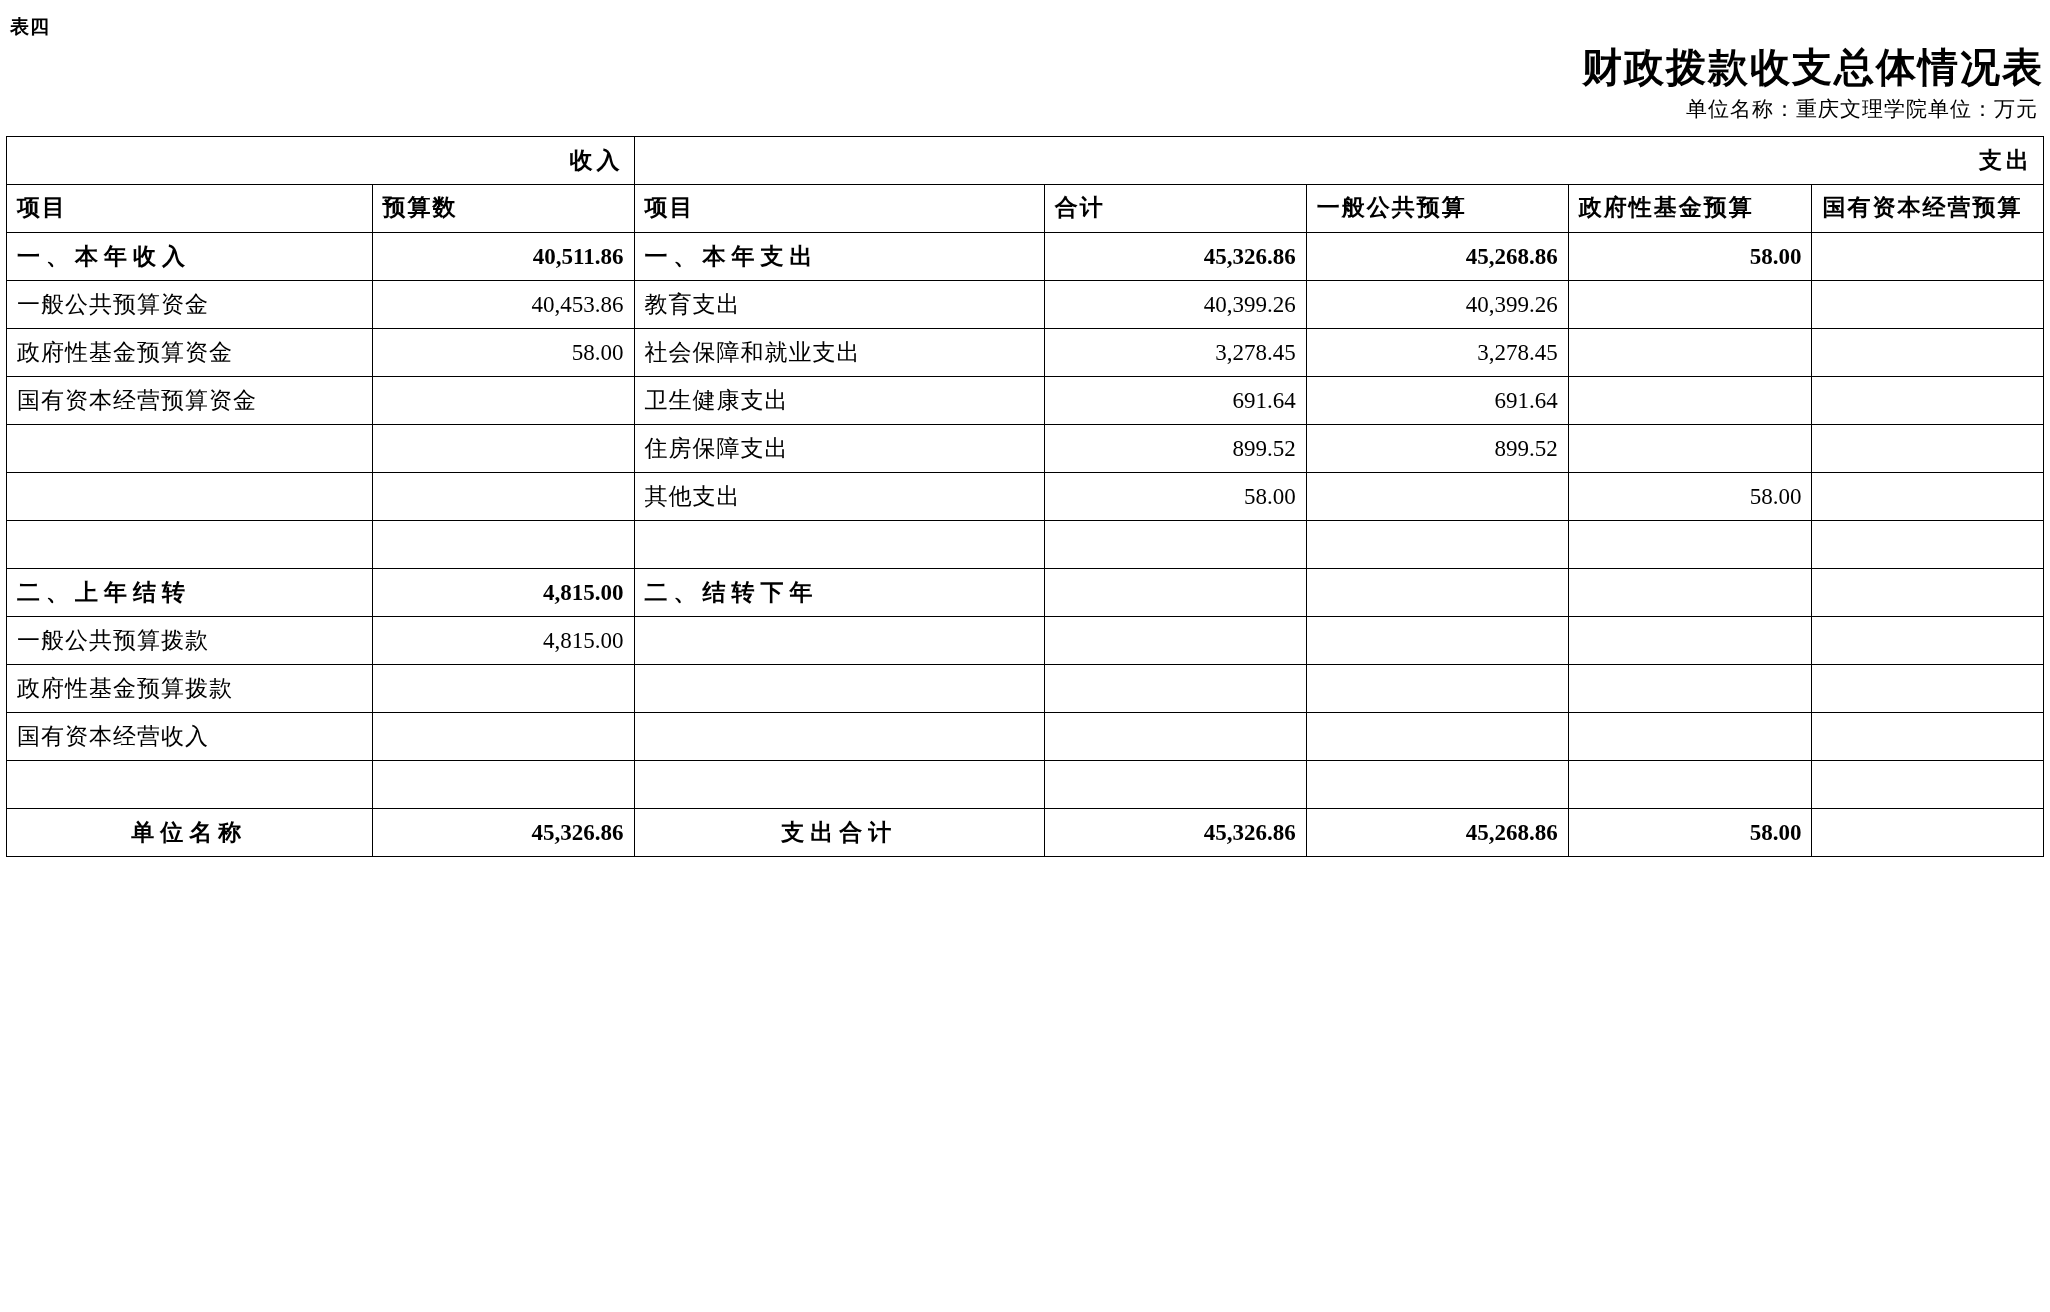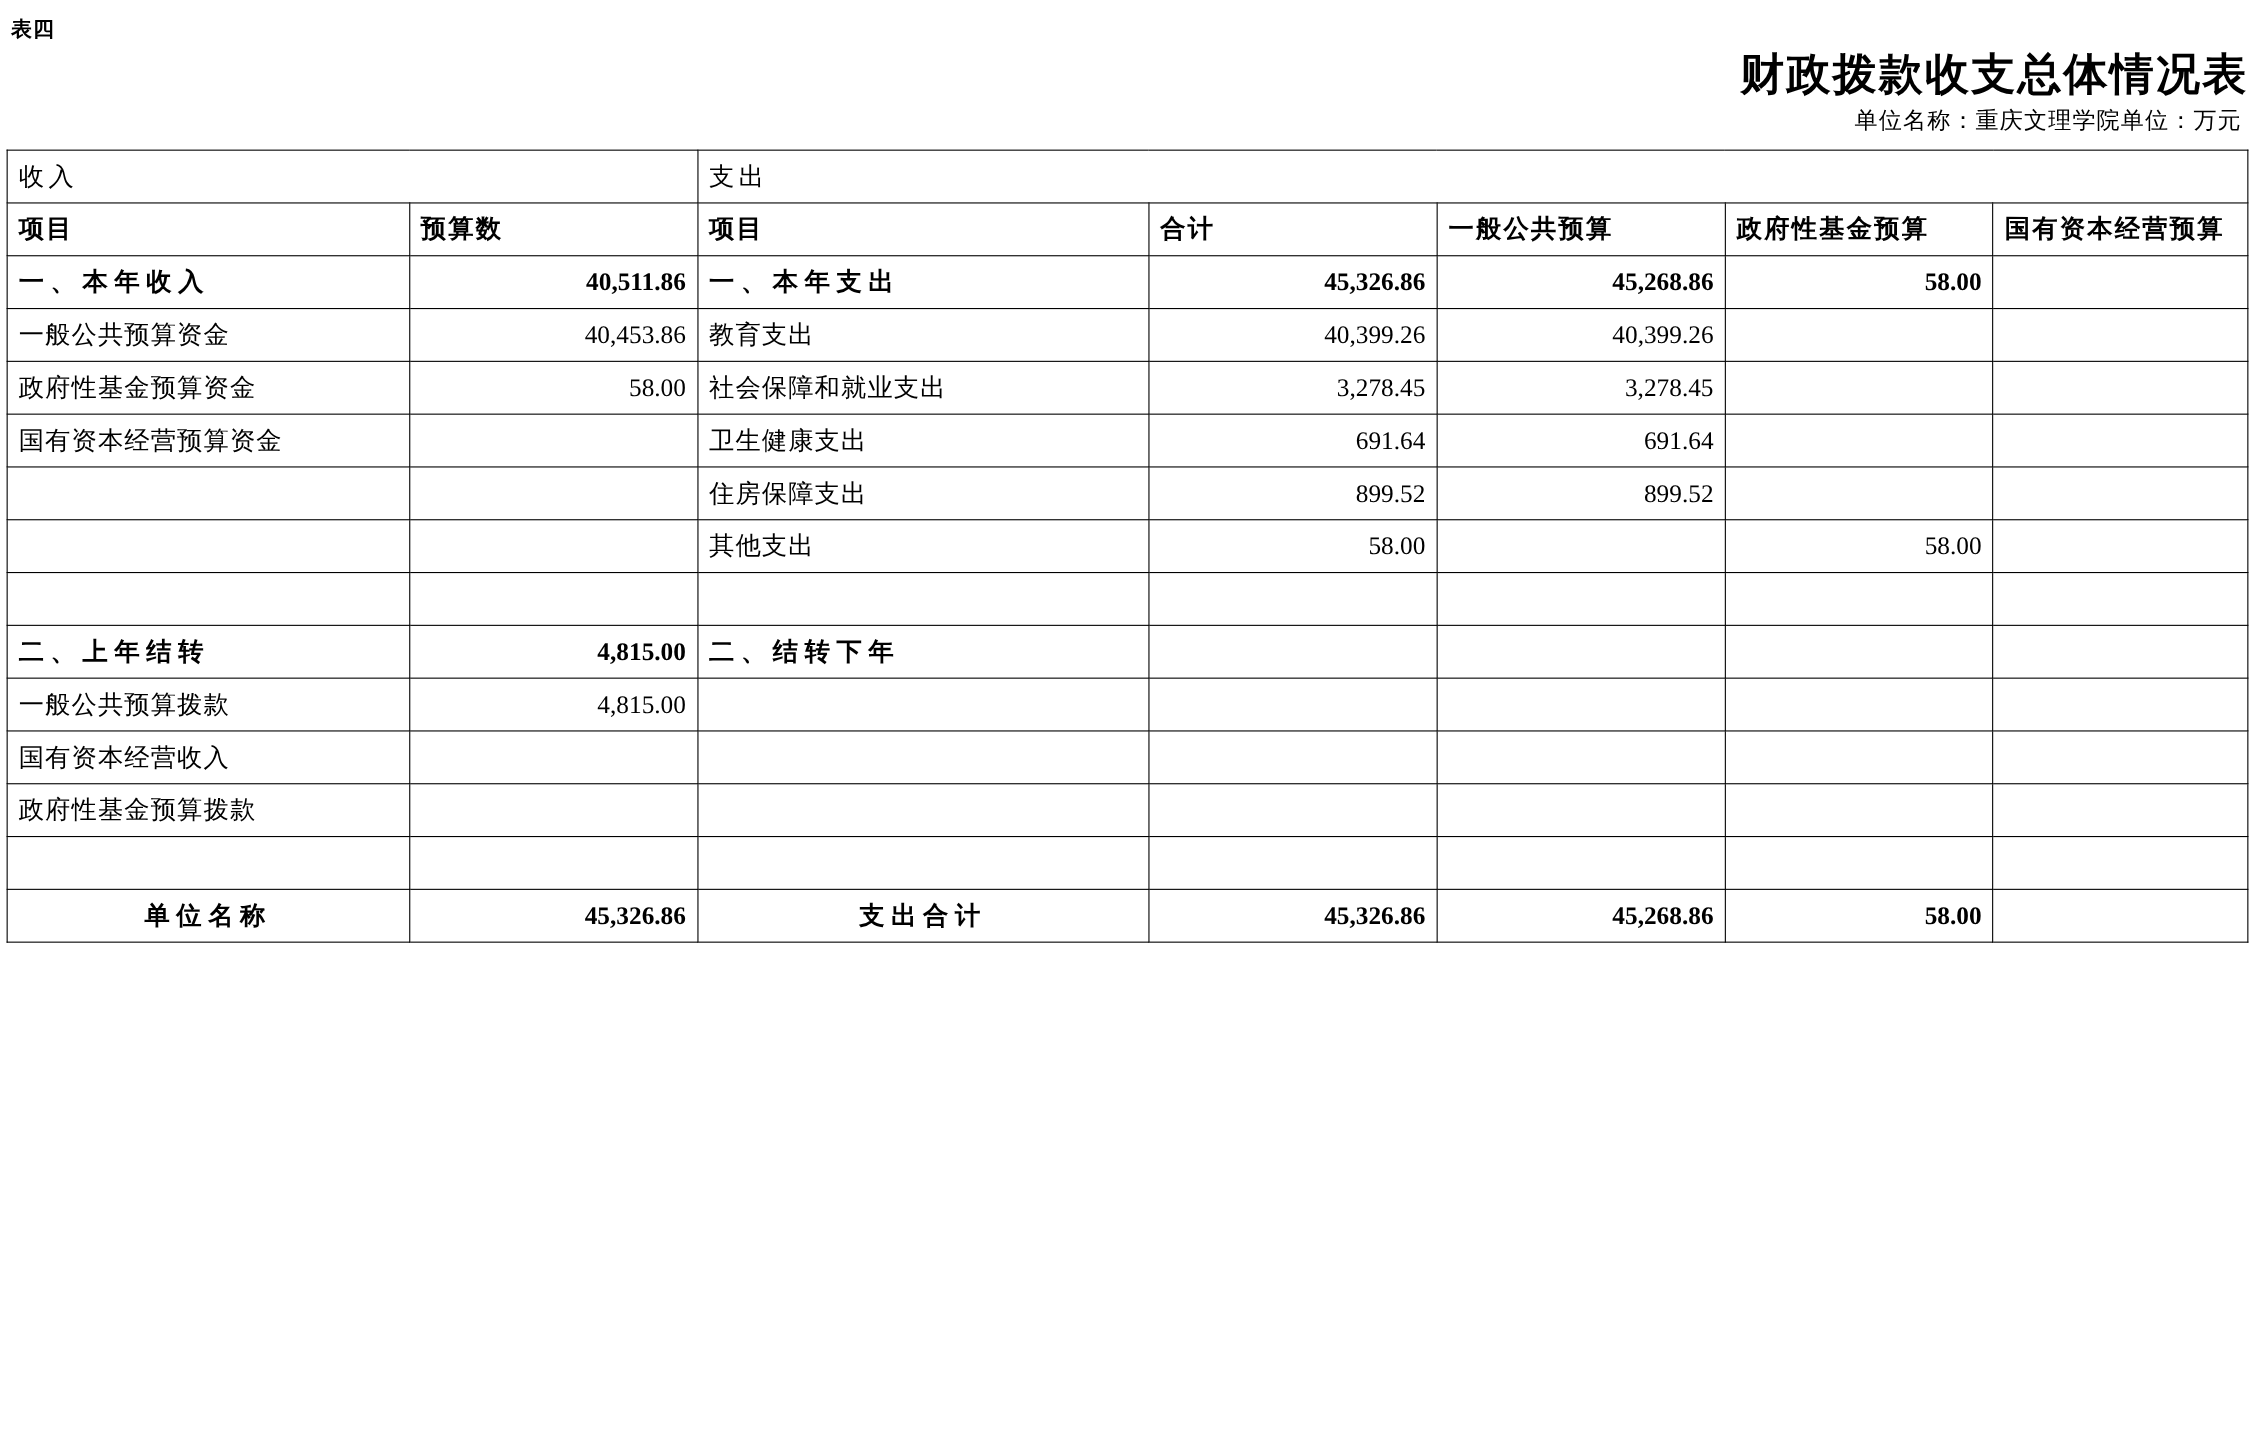--- a/index.html
+++ b/index.html
@@ -64,23 +64,23 @@
   col.c0 { width: 360px; }
   col.c1 { width: 258px; }
   col.c2 { width: 404px; }
   col.c3 { width: 258px; }
   col.c4 { width: 258px; }
   col.c5 { width: 240px; }
   col.c6 { width: 228px; }
 
   .group-head td {
     height: 122px;
-    text-align: left;
+    text-align: right;
     font-size: 32px;
-    font-weight: normal;
+    font-weight: bold;
     letter-spacing: 4px;
   }
   .col-head td {
     height: 118px;
     text-align: left;
     font-size: 28px;
     font-weight: bold;
     letter-spacing: 2px;
     white-space: normal;
     line-height: 1.25;
@@ -219,30 +219,30 @@
         <tr class="row-normal">
           <td class="lbl">一般公共预算拨款</td>
           <td class="num">4,815.00</td>
           <td class="lbl"></td>
           <td class="num"></td>
           <td class="num"></td>
           <td class="num"></td>
           <td class="num"></td>
         </tr>
         <tr class="row-normal">
+          <td class="lbl">政府性基金预算拨款</td>
+          <td class="num"></td>
+          <td class="lbl"></td>
+          <td class="num"></td>
+          <td class="num"></td>
+          <td class="num"></td>
+          <td class="num"></td>
+        </tr>
+        <tr class="row-normal">
           <td class="lbl">国有资本经营收入</td>
-          <td class="num"></td>
-          <td class="lbl"></td>
-          <td class="num"></td>
-          <td class="num"></td>
-          <td class="num"></td>
-          <td class="num"></td>
-        </tr>
-        <tr class="row-normal">
-          <td class="lbl">政府性基金预算拨款</td>
           <td class="num"></td>
           <td class="lbl"></td>
           <td class="num"></td>
           <td class="num"></td>
           <td class="num"></td>
           <td class="num"></td>
         </tr>
         <tr class="blank">
           <td class="lbl"></td>
           <td class="num"></td>

